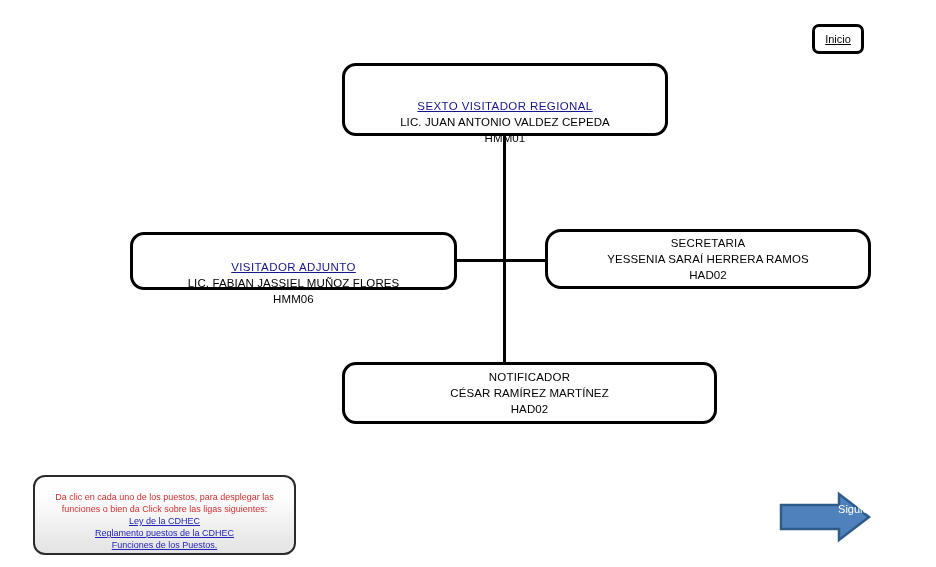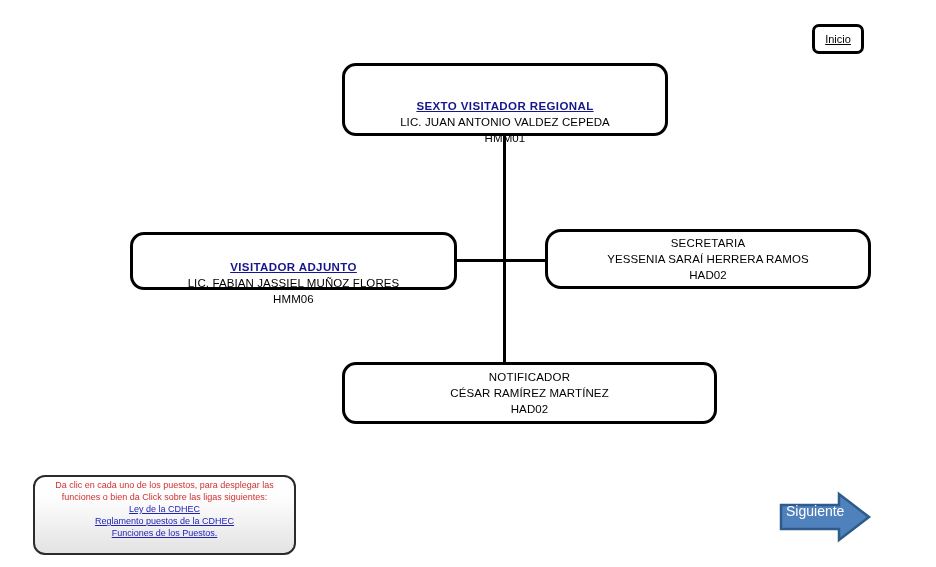--- a/index.html
+++ b/index.html
@@ -36,21 +36,21 @@
     display: block;
     font-size: 11.5px;
     line-height: 16px;
     color: #000000;
     white-space: nowrap;
     letter-spacing: .1px;
   }
   .orgbox .title-link {
     color: #16168c;
     text-decoration: underline;
-    font-weight: bold;
+    font-weight: normal;
     letter-spacing: .4px;
     margin-top: 44px;
   }
   .orgbox .title-plain {
     color: #000000;
     letter-spacing: .2px;
   }
 
   
   .conn {
@@ -87,21 +87,21 @@
     top: 475px;
     width: 263px;
     height: 80px;
     box-sizing: border-box;
     border: 2px solid #2b2b2b;
     border-radius: 12px;
     background: linear-gradient(to bottom, #ffffff 0%, #fdfdfd 28%, #e3e3e3 100%);
     display: flex;
     flex-direction: column;
     align-items: center;
-    justify-content: flex-start;
+    justify-content: flex-end;
     padding: 2px 6px;
     z-index: 6;
   }
   #legend-box .ltext {
     font-size: 9px;
     line-height: 12px;
     color: #d03030;
     text-align: center;
     white-space: nowrap;
   }
@@ -135,25 +135,25 @@
     z-index: 6;
     cursor: pointer;
   }
   #siguiente-arrow svg {
     display: block;
     width: 96px;
     height: 52px;
   }
   #siguiente-label {
     position: absolute;
-    left: 786px;
+    left: 833px;
     top: 503px;
     width: 56px;
     text-align: center;
-    font-size: 14px;
+    font-size: 11px;
     color: #ffffff;
     z-index: 7;
     pointer-events: none;
     white-space: nowrap;
   }
 </style>
 </head>
 <body>
 
 <div id="canvas">

